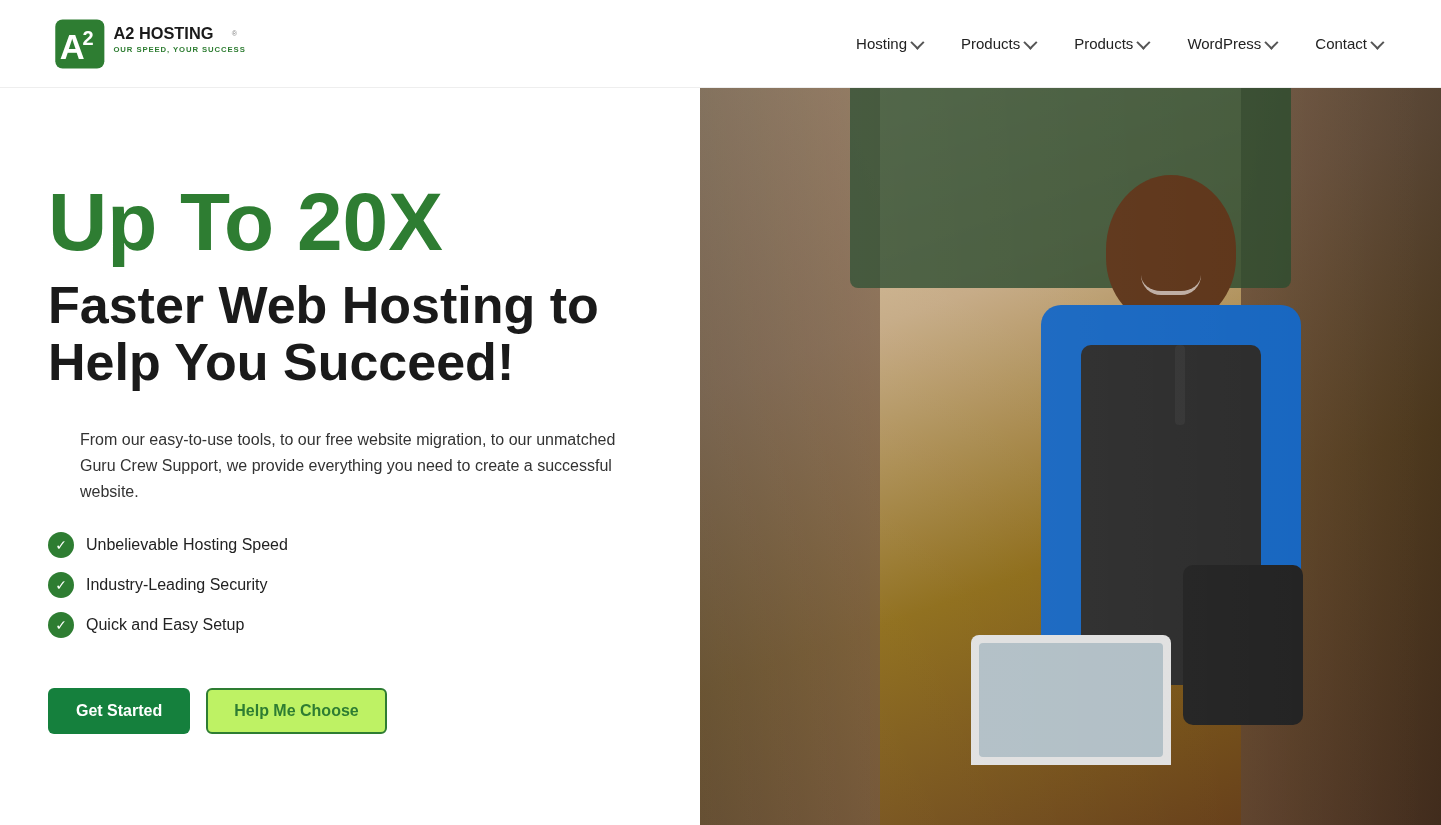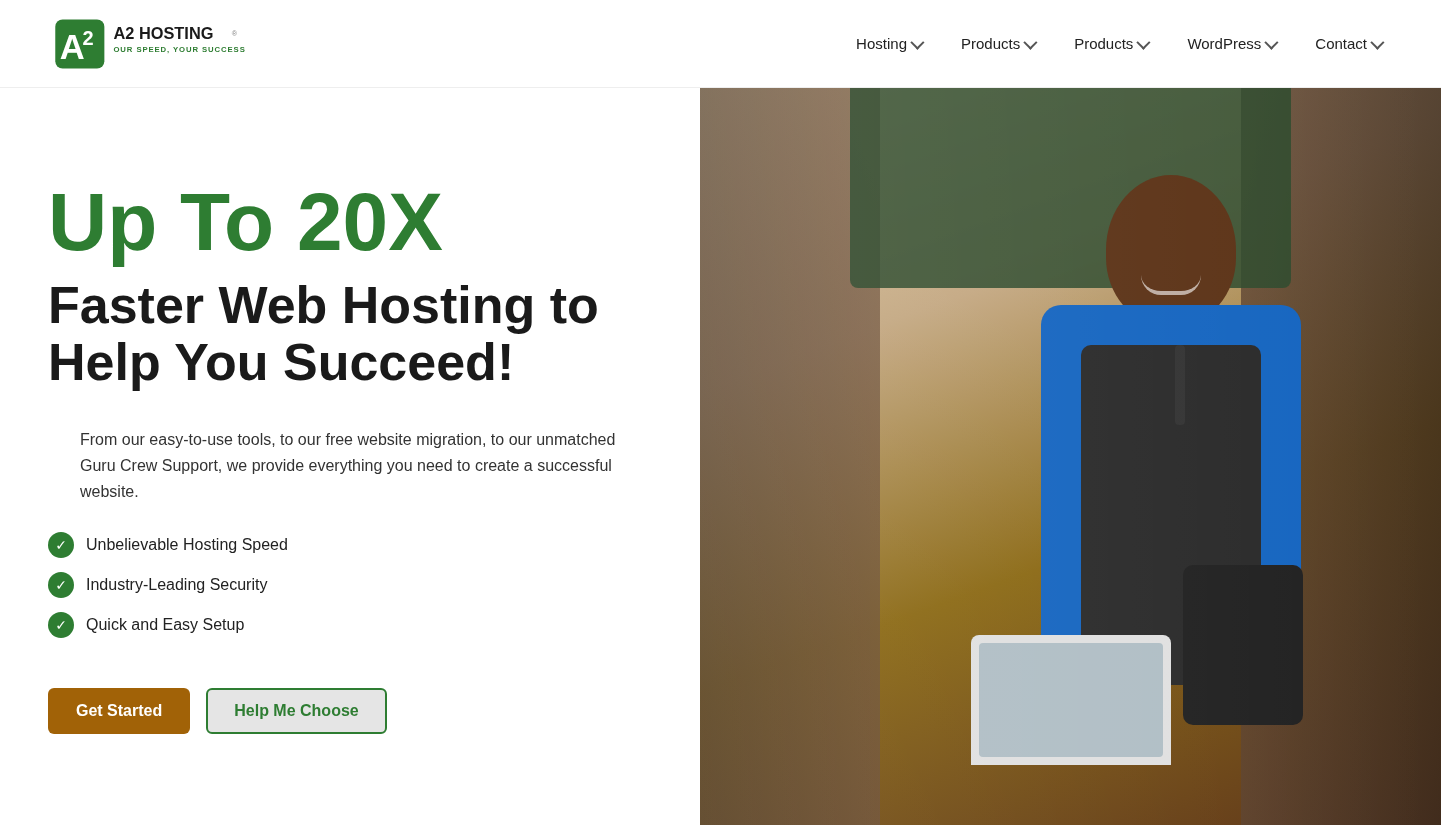--- a/index.html
+++ b/index.html
@@ -111,32 +111,32 @@
       flex-shrink: 0;
       color: #fff;
       font-size: 14px;
     }
     .cta-buttons {
       display: flex;
       gap: 16px;
       align-items: center;
     }
     .btn-primary {
-      background: #a16207;
+      background: #15803d;
       color: #fff;
       border: none;
       padding: 14px 28px;
       font-size: 16px;
       font-weight: 700;
       border-radius: 6px;
       cursor: pointer;
       text-decoration: none;
     }
     .btn-secondary {
-      background: #e5e5e5;
+      background: #bef264;
       color: #2e7d32;
       border: 2px solid #2e7d32;
       padding: 12px 26px;
       font-size: 16px;
       font-weight: 700;
       border-radius: 6px;
       cursor: pointer;
       text-decoration: none;
     }
 

